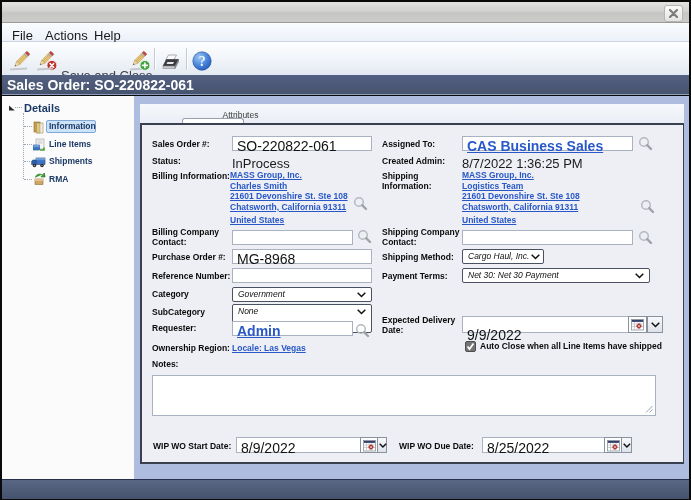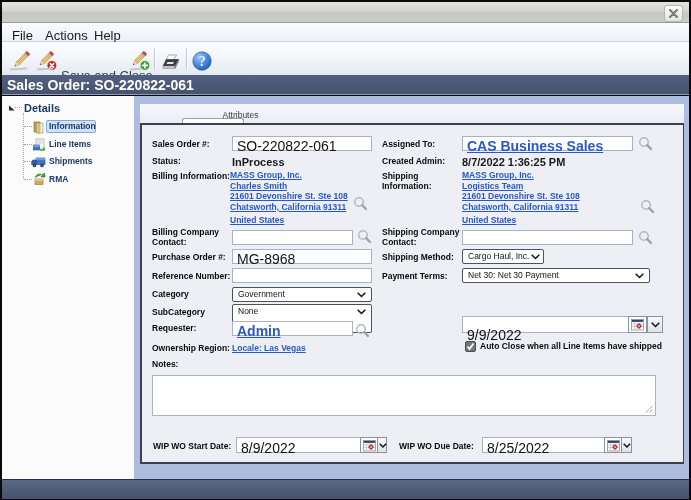--- a/index.html
+++ b/index.html
@@ -16,23 +16,23 @@
 .header{left:2px;top:75px;width:687px;height:20px;background:linear-gradient(#536081,#47546e);border-bottom:1px solid #8b9cbf;color:#fff;font-size:14px;font-weight:bold;line-height:20px;padding-left:5px;box-sizing:border-box;}
 .bodyarea{left:2px;top:96px;width:687px;height:383px;background:#aebcdf;}
 .tree{position:absolute;left:0;top:0;width:132px;height:383px;background:#fbfbfb;}
 .tnode{position:absolute;font-size:8.5px;font-weight:bold;color:#1c3a66;}
 .footer{left:2px;top:479px;width:687px;height:19px;background:linear-gradient(#5a6784,#46536e);border-top:1px solid #27304e;}
 .tabstrip{position:absolute;left:138px;top:8px;width:544px;height:20px;background:linear-gradient(#f6f8fb,#e9edf5);}
 .tab1{position:absolute;left:2px;top:14px;width:60px;height:21px;background:#fff;border:1px solid #98a0ad;border-bottom:none;border-radius:3px 3px 0 0;font-size:8.5px;color:#3c3c3c;text-align:center;line-height:20px;margin-left:40px;}
 .tab2{position:absolute;left:63px;top:2px;width:75px;height:18px;font-size:8.5px;color:#3c3c3c;text-align:center;line-height:18px;}
 .panel{position:absolute;left:138px;top:27px;width:544px;height:341px;background:#edeff5;border:2px solid #39404f;border-right-width:1px;box-sizing:border-box;}
 .lbl{position:absolute;font-size:8.5px;font-weight:bold;color:#0a0a0a;white-space:nowrap;}
-.val{position:absolute;font-size:11px;color:#1a1a1a;white-space:nowrap;font-weight:bold;}
+.val{position:absolute;font-size:13px;color:#1a1a1a;white-space:nowrap;}
 .inp{position:absolute;background:#fff;border:1px solid #a9b2c1;box-sizing:border-box;font-size:14px;color:#111;padding:1px 0 0 4px;white-space:nowrap;}
-.sel{position:absolute;background:#fff;border:1px solid #4a5160;border-radius:2px;box-sizing:border-box;font-size:8.5px;color:#111;padding:1px 0 0 5px;white-space:nowrap;}
+.sel{position:absolute;background:#fff;border:1px solid #4a5160;border-radius:2px;box-sizing:border-box;font-size:8.5px;color:#111;padding:1px 0 0 5px;white-space:nowrap;font-style:italic;}
 .link{color:#2857c8;font-weight:bold;text-decoration:underline;}
 .links{position:absolute;font-size:8.5px;line-height:10.6px;white-space:nowrap;}
 .drop{position:absolute;background:linear-gradient(#f8f9fb,#dde2ea);border:1px solid #8a929e;box-sizing:border-box;}
 .calbtn{position:absolute;background:#fff;border:1px solid #8a929e;box-sizing:border-box;}
 .notearea{position:absolute;background:#fff;border:1px solid #a9b2c1;box-sizing:border-box;}
 svg{position:absolute;display:block;}
 </style>
 </head>
 <body>
 <div id="win">
@@ -251,20 +251,21 @@
           <polyline points="0.7,0.7 4.5,4.5 8.3,0.7" fill="none" stroke="#111" stroke-width="1.5"></polyline>
         </svg>
     </div>
 
     <div class="lbl" style="left:152px;top:323px">Requester:</div>
     <div class="inp" style="left:232px;top:321px;width:121px;height:15px"><span class="link">Admin</span></div>
     <svg width="17" height="17" style="left:354px;top:322px" viewBox="0 0 17 17">
       <circle cx="7" cy="7" r="4.3" fill="none" stroke="#b5b8bd" stroke-width="1.5"></circle>
       <line x1="10.2" y1="10.2" x2="14" y2="14" stroke="#9fa2a8" stroke-width="2.4" stroke-linecap="round"></line>
     </svg>
+    <div class="lbl" style="left:382px;top:315px">Expected Delivery<br>Date:</div>
     <div class="inp" style="left:462px;top:316px;width:167px;height:17px;padding-top:10px">9/9/2022</div>
     <div class="calbtn" style="left:628px;top:316px;width:19px;height:17px">
       <svg width="13" height="12" style="left:2px;top:2px" viewBox="0 0 13 12">
         <rect x="0.5" y="0.5" width="12" height="10.5" fill="#fff" stroke="#8a8f98" stroke-width="0.8"></rect>
         <rect x="0.9" y="0.9" width="11.2" height="2" fill="#33406e"></rect>
         <line x1="0.9" y1="5" x2="12.1" y2="5" stroke="#b9bdc4" stroke-width="0.7"></line>
         <line x1="0.9" y1="7.5" x2="12.1" y2="7.5" stroke="#b9bdc4" stroke-width="0.7"></line>
         <line x1="3.5" y1="3" x2="3.5" y2="11" stroke="#b9bdc4" stroke-width="0.7"></line>
         <line x1="6.2" y1="3" x2="6.2" y2="11" stroke="#b9bdc4" stroke-width="0.7"></line>
         <line x1="9" y1="3" x2="9" y2="11" stroke="#b9bdc4" stroke-width="0.7"></line>

